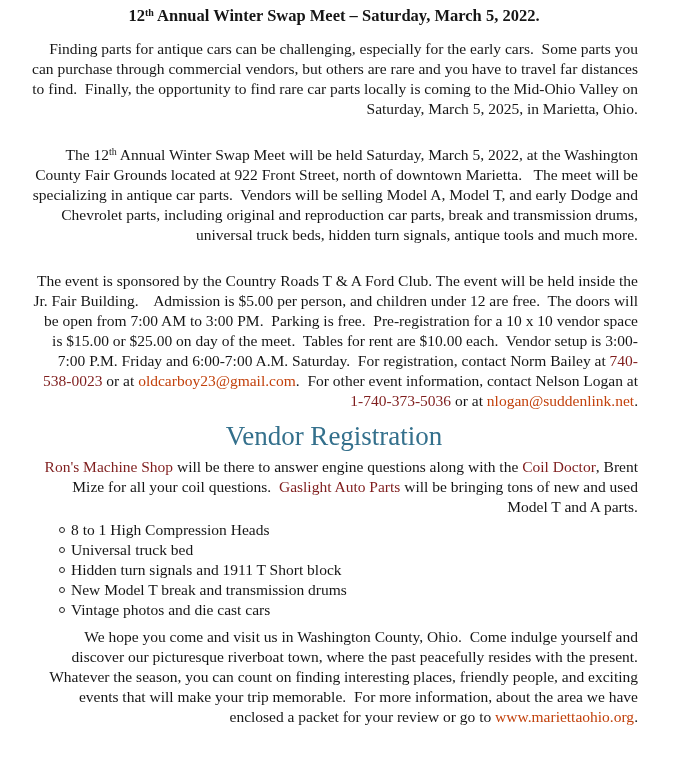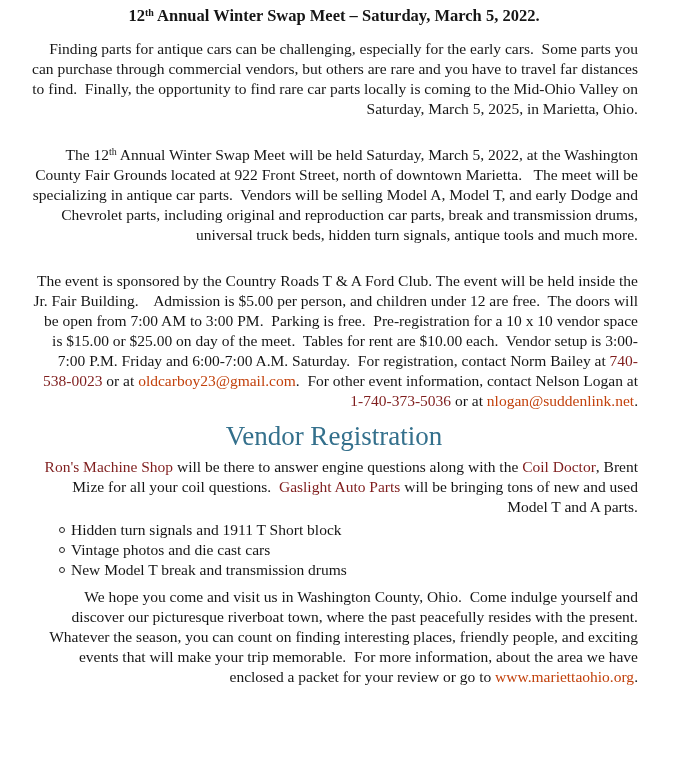--- a/index.html
+++ b/index.html
@@ -90,20 +90,22 @@
 
   <p class="para mb-lg"><span>The 12</span><sup>th</sup><span> Annual Winter Swap Meet will be held Saturday, March 5, 2022, at the Washington County Fair Grounds located at 922 Front Street, north of downtown Marietta.   The meet will be specializing in antique car parts.  Vendors will be selling Model A, Model T, and early Dodge and Chevrolet parts, including original and reproduction car parts, break and transmission drums, universal truck beds, hidden turn signals, antique tools and much more.</span></p>
 
   <p class="para mb-md"><span>The event is sponsored by the Country Roads T &amp; A Ford Club. The event will be held inside the Jr. Fair Building.    Admission is $5.00 per person, and children under 12 are free.  The doors will be open from 7:00 AM to 3:00 PM.  Parking is free.  Pre-registration for a 10 x 10 vendor space is $15.00 or $25.00 on day of the meet.  Tables for rent are $10.00 each.  Vendor setup is 3:00-7:00 P.M. Friday and 6:00-7:00 A.M. Saturday.  For registration, contact Norm Bailey at </span><a class="lnk lnk-teal" href="#">740-538-0023</a><span> or at </span><a class="lnk lnk-blue" href="#">oldcarboy23@gmail.com</a><span>.  For other event information, contact Nelson Logan at </span><a class="lnk lnk-teal" href="#">1-740-373-5036</a><span> or at </span><a class="lnk lnk-blue" href="#">nlogan@suddenlink.net</a><span>.</span></p>
 
   <h2 class="section-heading">Vendor Registration</h2>
 
   <p class="para mb-xs"><a class="lnk lnk-teal" href="#">Ron's Machine Shop</a><span> will be there to answer engine questions along with the </span><a class="lnk lnk-teal" href="#">Coil Doctor</a><span>, Brent Mize for all your coil questions.  </span><a class="lnk lnk-teal" href="#">Gaslight Auto Parts</a><span> will be bringing tons of new and used Model T and A parts.</span></p>
 
   <ul class="parts-list">
+      <li>8 to 1 High Compression Heads</li>
+      <li>Universal truck bed</li>
       <li>Hidden turn signals and 1911 T Short block</li>
+      <li>New Model T break and transmission drums</li>
       <li>Vintage photos and die cast cars</li>
-      <li>New Model T break and transmission drums</li>
     </ul>
 
   <p class="para"><span>We hope you come and visit us in Washington County, Ohio.  Come indulge yourself and discover our picturesque riverboat town, where the past peacefully resides with the present.  Whatever the season, you can count on finding interesting places, friendly people, and exciting events that will make your trip memorable.  For more information, about the area we have enclosed a packet for your review or go to </span><a class="lnk lnk-blue" href="#">www.mariettaohio.org</a><span>.</span></p>
 
 </div>
 
 </body></html>

